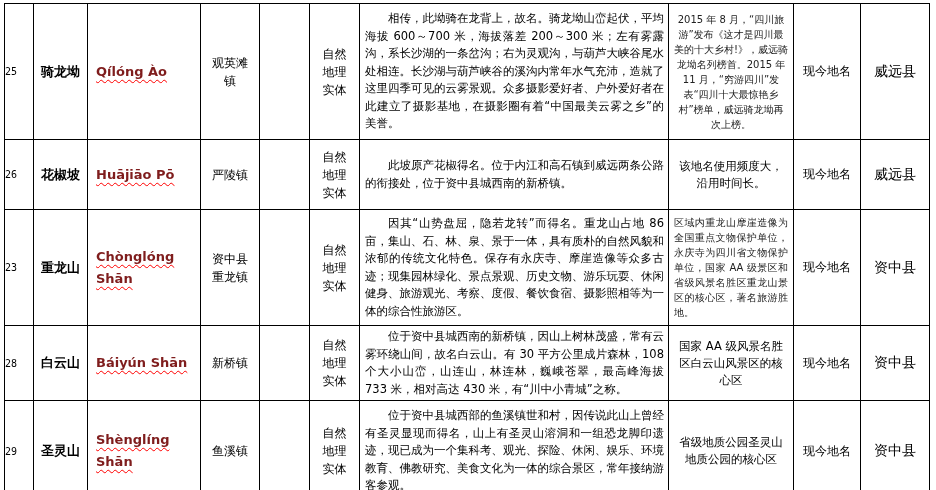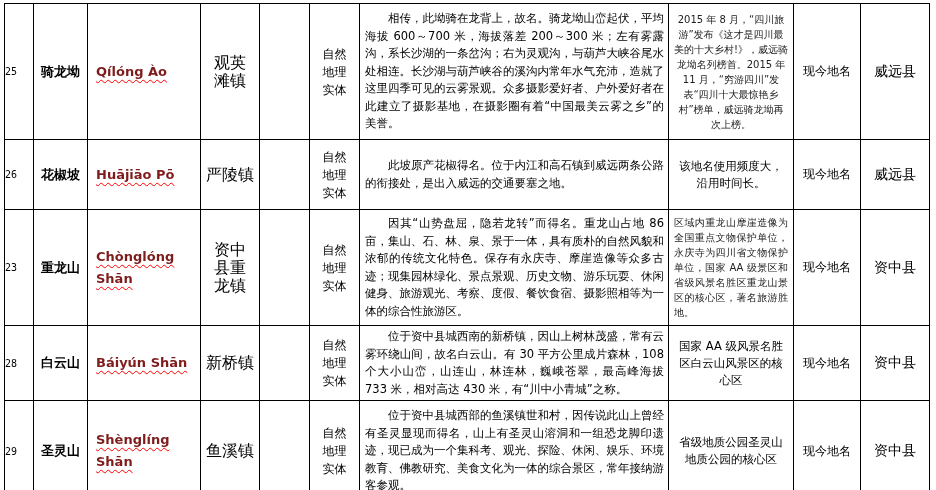--- a/index.html
+++ b/index.html
@@ -25,21 +25,21 @@
     }
     table.gaz td {
       border: 1.5px solid #000;
       padding: 0;
       vertical-align: middle;
       overflow: hidden;
     }
     .c-num { width: 28px; text-align: left; font-size: 10px; font-family: "DejaVu Sans Mono", "Liberation Mono", monospace; }
     .c-name { width: 53px; text-align: center; font-size: 13px; font-weight: bold; font-family: Liberation Serif, serif; }
     .c-pinyin { width: 112px; text-align: left; padding-left: 8px !important; font-size: 13px; font-weight: bold; color: #7f1d1d; line-height: 22px; }
-    .c-loc { width: 58px; text-align: center; font-size: 16px; line-height: 18px; }
+    .c-loc { width: 58px; text-align: center; font-size: 12px; line-height: 18px; }
     .c-blank { width: 49px; }
     .c-type { width: 49px; text-align: center; font-size: 12px; line-height: 18px; }
     .c-desc { width: 308px; font-size: 11.5px; line-height: 17.5px; text-align: justify; padding: 2px 4px 2px 5px !important; }
     .c-note { width: 124px; font-size: 10px; line-height: 15px; text-align: center; color: #222; padding: 2px 5px !important; }
     .c-status { width: 66px; text-align: center; font-size: 12px; }
     .c-county { width: 67px; text-align: center; font-size: 14px; }
     .pinyin-word {
       text-decoration: underline wavy #ff0000;
       text-decoration-thickness: 1px;
       text-underline-offset: 3px;
@@ -96,21 +96,21 @@
       <td class="c-name">花椒坡</td>
       <td class="c-pinyin">
         <span class="pinyin-word">Huājiāo Pō</span>
       </td>
       <td class="c-loc">严陵镇</td>
       <td class="c-blank"></td>
       <td class="c-type">
           <div style="width:26px;margin:0 auto;">自然地理实体</div>
         </td>
       <td class="c-desc">
-          <span class="desc-text">此坡原产花椒得名。位于内江和高石镇到威远两条公路的衔接处，是出入威远的交通要塞之地。</span>
+          <span class="desc-text">此坡原产花椒得名。位于内江和高石镇到威远两条公路的衔接处，位于资中县城西南的新桥镇。</span>
         </td>
       <td class="c-note note-plain">该地名使用频度大，沿用时间长。</td>
       <td class="c-status">现今地名</td>
       <td class="c-county">威远县</td>
     </tr>
 
     <tr class="row-27">
       <td class="c-num">23</td>
       <td class="c-name">重龙山</td>
       <td class="c-pinyin">

